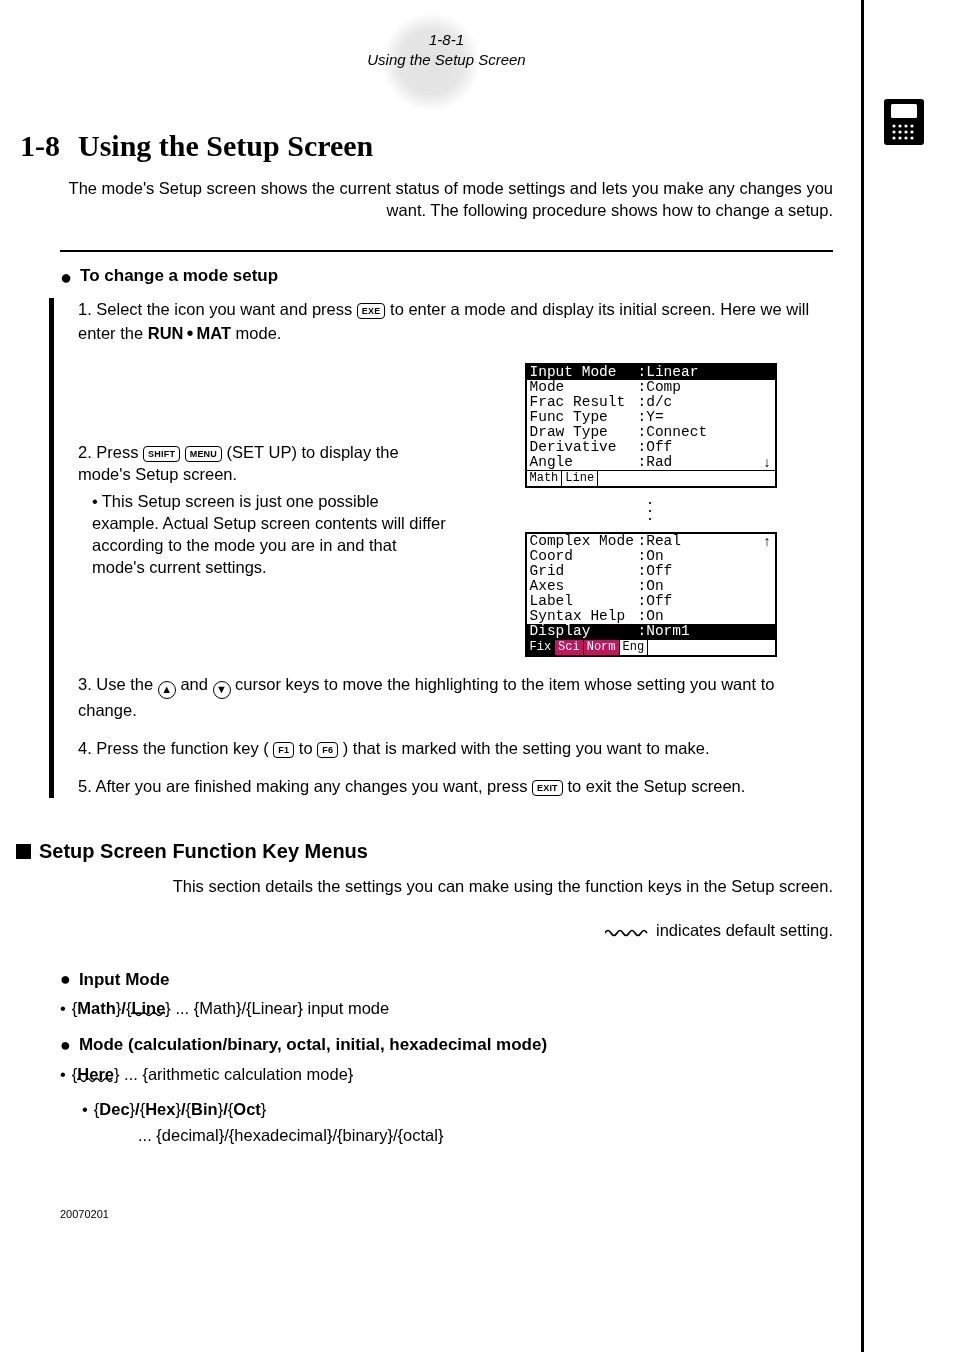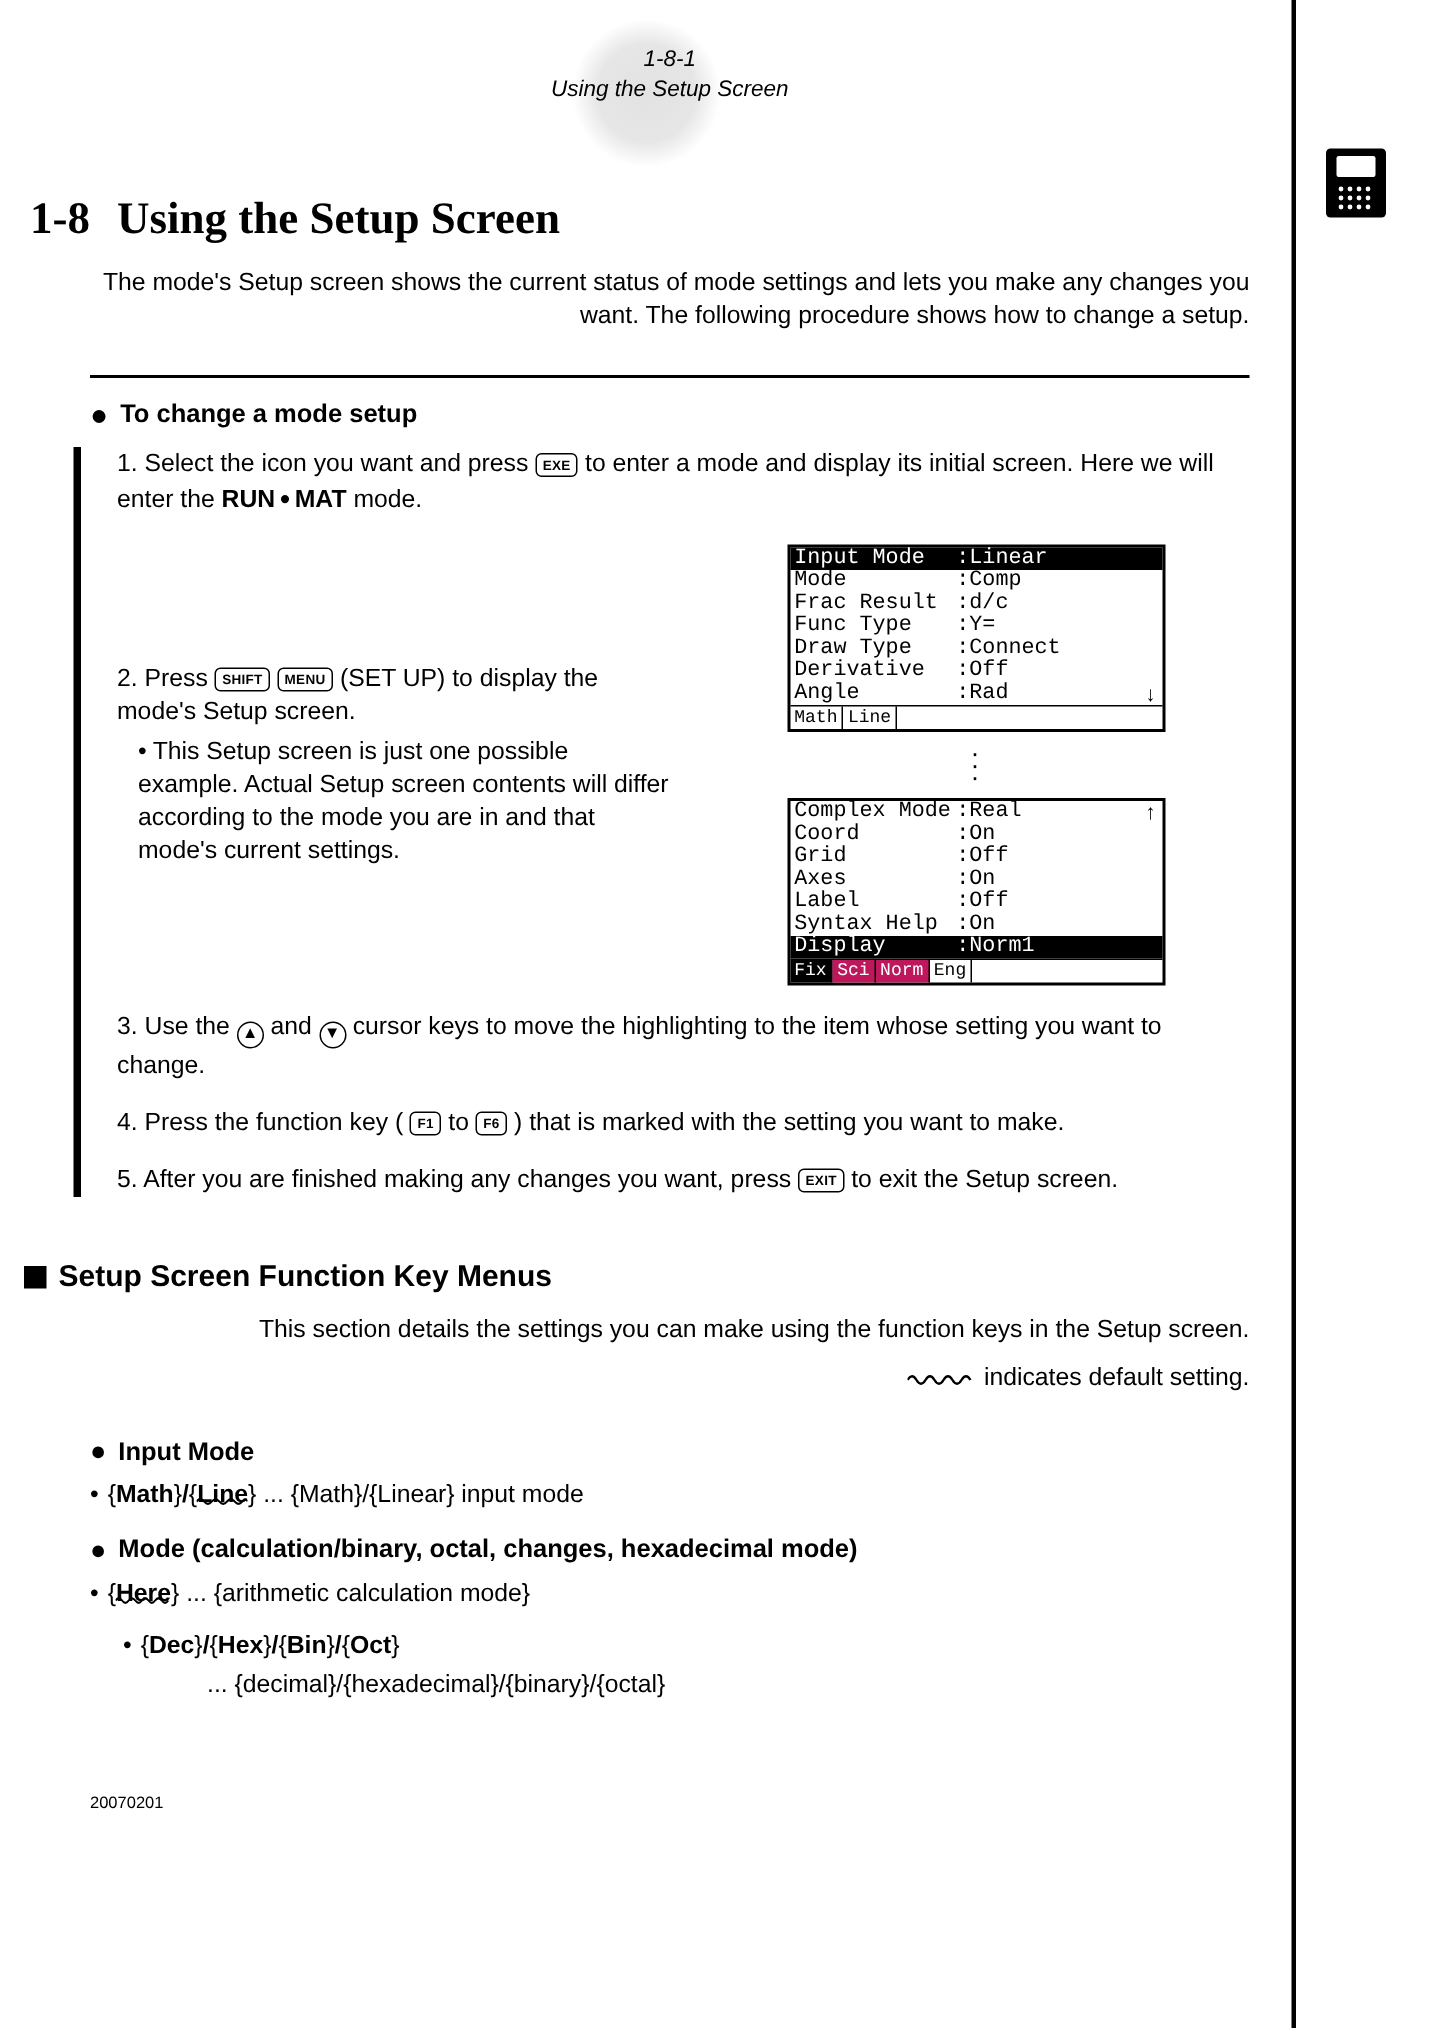--- a/index.html
+++ b/index.html
@@ -294,21 +294,21 @@
       <span class="keycap">EXIT</span>
       <span> to exit the Setup screen.</span>
     </div>
   </div>
 
   <div class="sect-head">
     <span class="sq"></span>
     <span>Setup Screen Function Key Menus</span>
   </div>
 
-  <p class="intro" style="margin-bottom:10px">This section details the settings you can make using the function keys in the Setup screen.</p>
+  <p class="intro" style="margin-bottom:22px">This section details the settings you can make using the function keys in the Setup screen.</p>
 
   <p class="intro" style="margin-left:0">
     <span class="sq-wave">
       <svg width="44" height="10" viewBox="0 0 44 10">
           <path d="M0 5 Q3 0 6 5 T12 5 T18 5 T24 5 T30 5 T36 5 T42 5" stroke="#000" stroke-width="1.6" fill="none"></path>
         </svg>
     </span><span> indicates default setting.</span>
   </p>
 
   <div class="opt-head">
@@ -316,21 +316,21 @@
     <span>Input Mode</span>
   </div>
   <div class="opt item-sub">
     <span class="dot">•</span>{<b>Math</b>}<b>/</b>{<span class="underline"><b>Line</b><span class="w"><svg width="100%" height="6" viewBox="0 0 40 6" preserveAspectRatio="none">
             <path d="M0 3 Q3 0 6 3 T12 3 T18 3 T24 3 T30 3 T36 3 T40 3" stroke="#000" stroke-width="1.5" fill="none"></path>
           </svg></span></span>}<span> ... {Math}/{Linear} input mode</span>
   </div>
 
   <div class="opt-head">
     <span class="bd">●</span>
-    <span>Mode (calculation/binary, octal, changes, hexadecimal mode)</span>
+    <span>Mode (calculation/binary, octal, initial, hexadecimal mode)</span>
   </div>
   <div class="opt item-sub">
     <span class="dot">•</span>{<span class="underline"><b>Here</b><span class="w"><svg width="100%" height="6" viewBox="0 0 50 6" preserveAspectRatio="none">
             <path d="M0 3 Q3 0 6 3 T12 3 T18 3 T24 3 T30 3 T36 3 T42 3 T48 3" stroke="#000" stroke-width="1.5" fill="none"></path>
           </svg></span></span>}<span> ... {arithmetic calculation mode}</span>
   </div>
   <div class="opt">
     <span class="dot">•</span>{<b>Dec</b>}<b>/</b>{<b>Hex</b>}<b>/</b>{<b>Bin</b>}<b>/</b>{<b>Oct</b>}
   </div>
   <div class="opt explain">... {decimal}/{hexadecimal}/{binary}/{octal}</div>

